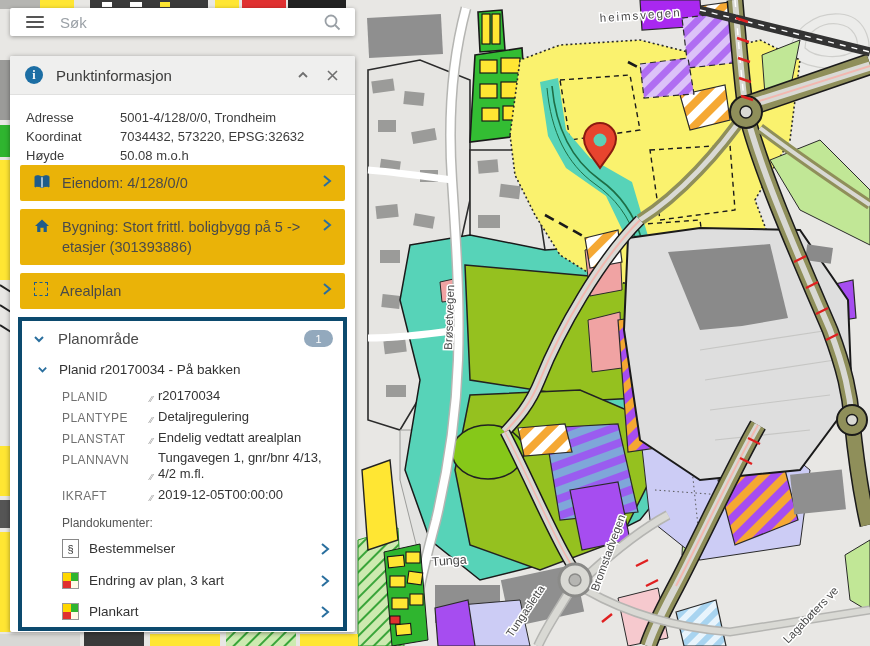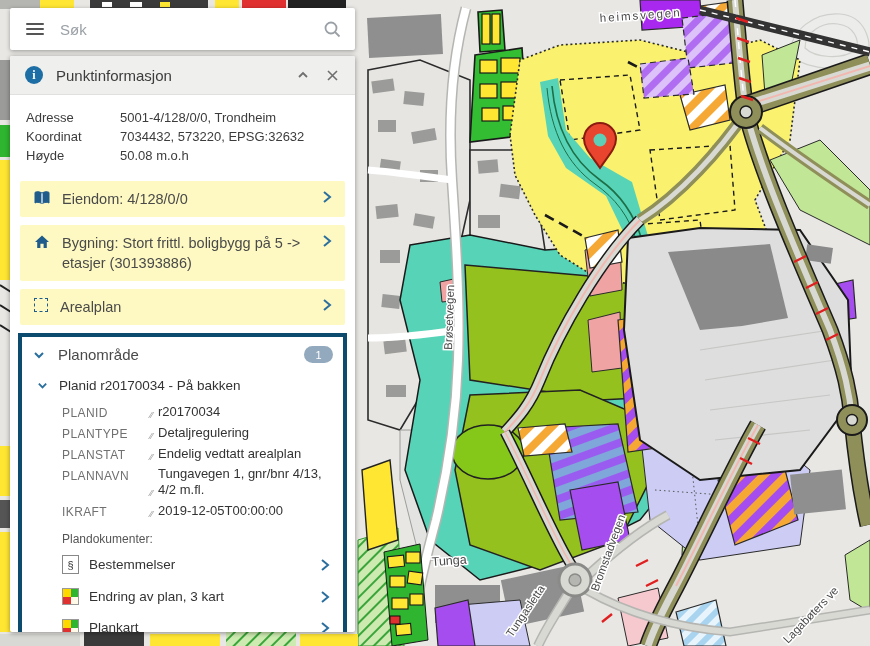--- a/index.html
+++ b/index.html
@@ -1,43 +1,43 @@
 <!DOCTYPE html>
 <html><head>
 <meta charset="utf-8">
 <style>
   html,body{margin:0;padding:0;}
   body{width:870px;height:646px;position:relative;overflow:hidden;
        font-family:"Liberation Sans","DejaVu Sans",sans-serif;background:#e8e7e4;}
   #map{position:absolute;left:0;top:0;width:870px;height:646px;}
 
   
-  .searchbar{position:absolute;left:10px;top:8px;width:345px;height:42px;background:#fff;
+  .searchbar{position:absolute;left:10px;top:8px;width:345px;height:28px;background:#fff;
     border-radius:2px;box-shadow:0 1px 4px rgba(0,0,0,.35);display:flex;align-items:center;z-index:5;}
   .hamburger{width:18px;margin:0 14px 0 16px;cursor:pointer;}
   .hamburger span{display:block;height:2px;background:#555;margin:3px 0;border-radius:1px;}
   .search-input{flex:1;border:none;outline:none;font-size:15px;color:#333;background:transparent;}
   .search-input::placeholder{color:#9aa0a6;}
   .mag{margin:0 14px;}
 
   
   .panel{position:absolute;left:10px;top:56px;width:345px;height:576px;background:#fff;
     border-radius:2px;box-shadow:0 1px 5px rgba(0,0,0,.4);z-index:4;display:flex;flex-direction:column;overflow:hidden;}
   .panel-header{height:38px;background:#efefee;border-bottom:1px solid #e0e0df;display:flex;align-items:center;flex:none;}
   .info-circle{width:18px;height:18px;border-radius:50%;background:#1c6ea4;color:#fff;font-size:12px;font-weight:bold;
     font-family:"Liberation Serif",serif;display:flex;align-items:center;justify-content:center;margin:0 13px 0 15px;}
   .panel-title{font-size:15px;color:#3c3c3c;flex:1;}
   .hicon{color:#6f6f6f;margin-right:16px;cursor:pointer;}
   .panel-body{flex:1;overflow:hidden;}
 
-  .inforows{padding:13px 16px 16px;}
+  .inforows{padding:13px 16px 0;}
   .irow{display:flex;font-size:13px;color:#3c3c3c;line-height:19px;}
   .irow .lab{width:94px;flex:none;}
 
-  .card{background:#fef9c3;border-radius:2px;margin:0 10px 8px;padding:8px 12px;display:flex;align-items:flex-start;
+  .card{background:#eab308;border-radius:2px;margin:0 10px 8px;padding:8px 12px;display:flex;align-items:flex-start;
     font-size:14.5px;color:#4a4a4a;cursor:pointer;}
   .card .cicon{flex:none;margin:1px 12px 0 2px;}
   .card .ctext{flex:1;line-height:20px;}
   .chev-r,.chev-d{flex:none;}
 
   .redbox{border:4px solid #0c4a6e;margin:4px 8px 8px;}
   .secrow{display:flex;align-items:center;padding:9px 10px;cursor:pointer;}
   .secrow .stitle{font-size:15px;color:#4a4a4a;flex:1;margin-left:12px;}
   .badge{background:#93a9bd;color:#fff;font-size:11px;border-radius:9px;min-width:29px;height:17px;
     display:flex;align-items:center;justify-content:center;flex:none;}

